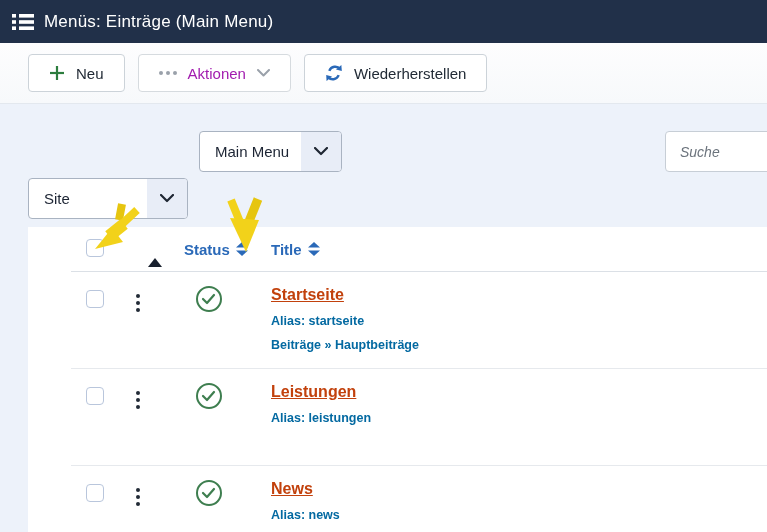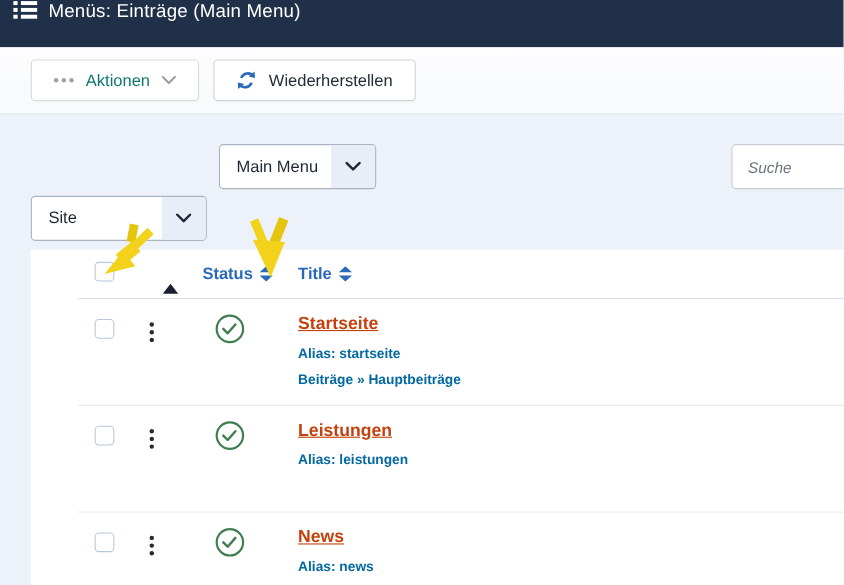--- a/index.html
+++ b/index.html
@@ -9,37 +9,37 @@
     overflow: hidden;
     background: #edf2fa;
     font-family: "Liberation Sans", sans-serif;
     color: #1f2733;
   }
 
   
   .app-header {
     position: absolute; left: 0; top: 0; width: 767px; height: 43px;
     background: #213049; color: #fff;
-    display: flex; gap: 10px; padding: 0 12px;
+    display: flex; align-items: center; gap: 10px; padding: 0 12px;
   }
   .app-title { font-size: 17px; font-weight: 400; letter-spacing: .2px; }
 
   
   .toolbar {
     position: absolute; left: 0; top: 43px; width: 767px; height: 61px;
     background: linear-gradient(#fdfdfe, #f7f9fb);
     border-bottom: 1px solid #e3e8ee;
     display: flex; align-items: center; gap: 13px; padding-left: 28px;
   }
   .btn {
     height: 38px; background: #fff; border: 1px solid #ccd3d9; border-radius: 4px;
     display: inline-flex; align-items: center; gap: 11px; padding: 0 20px;
     font-size: 15px; color: #222b36; cursor: pointer;
   }
-  .btn.disabled { color: #0f766e; border-color: #d6dbdf; justify-content: space-between; }
+  .btn.disabled { color: #a21caf; border-color: #d6dbdf; justify-content: space-between; }
   .dots-h { display: inline-flex; gap: 3px; }
   .dots-h i { width: 4px; height: 4px; border-radius: 50%; background: #9aa1aa; }
 
   
   .select {
     position: absolute; top: 131px; height: 41px; background: #fff;
     border: 1px solid #a9b3c1; border-radius: 4px;
     display: flex; align-items: center; overflow: hidden; cursor: pointer;
   }
   .select-val { flex: 1; padding-left: 15px; font-size: 15px; color: #1c2433; }
@@ -114,20 +114,29 @@
       <rect x="0" y="7.2" width="4" height="3.6"></rect>
         <rect x="7" y="7.2" width="15" height="3.6"></rect>
       <rect x="0" y="13.4" width="4" height="3.6"></rect>
         <rect x="7" y="13.4" width="15" height="3.6"></rect>
     </g>
   </svg>
   <span class="app-title">Menüs: Einträge (Main Menu)</span>
 </div>
 
 <div class="toolbar">
+  <button class="btn">
+    <svg width="16" height="16" viewBox="0 0 16 16">
+      <g stroke="#2c7d3e" stroke-width="2.2">
+          <line x1="8" y1="1" x2="8" y2="15"></line>
+          <line x1="1" y1="8" x2="15" y2="8"></line>
+        </g>
+    </svg>
+    <span>Neu</span>
+  </button>
 
   <button class="btn disabled">
     <span class="dots-h">
         <i></i>
         <i></i>
         <i></i>
       </span>
     <span>Aktionen</span>
     <svg width="13" height="8" viewBox="0 0 13 8">
       <polyline points="1,1 6.5,6.5 12,1" fill="none" stroke="#9aa1aa" stroke-width="2" stroke-linecap="round" stroke-linejoin="round"></polyline>

